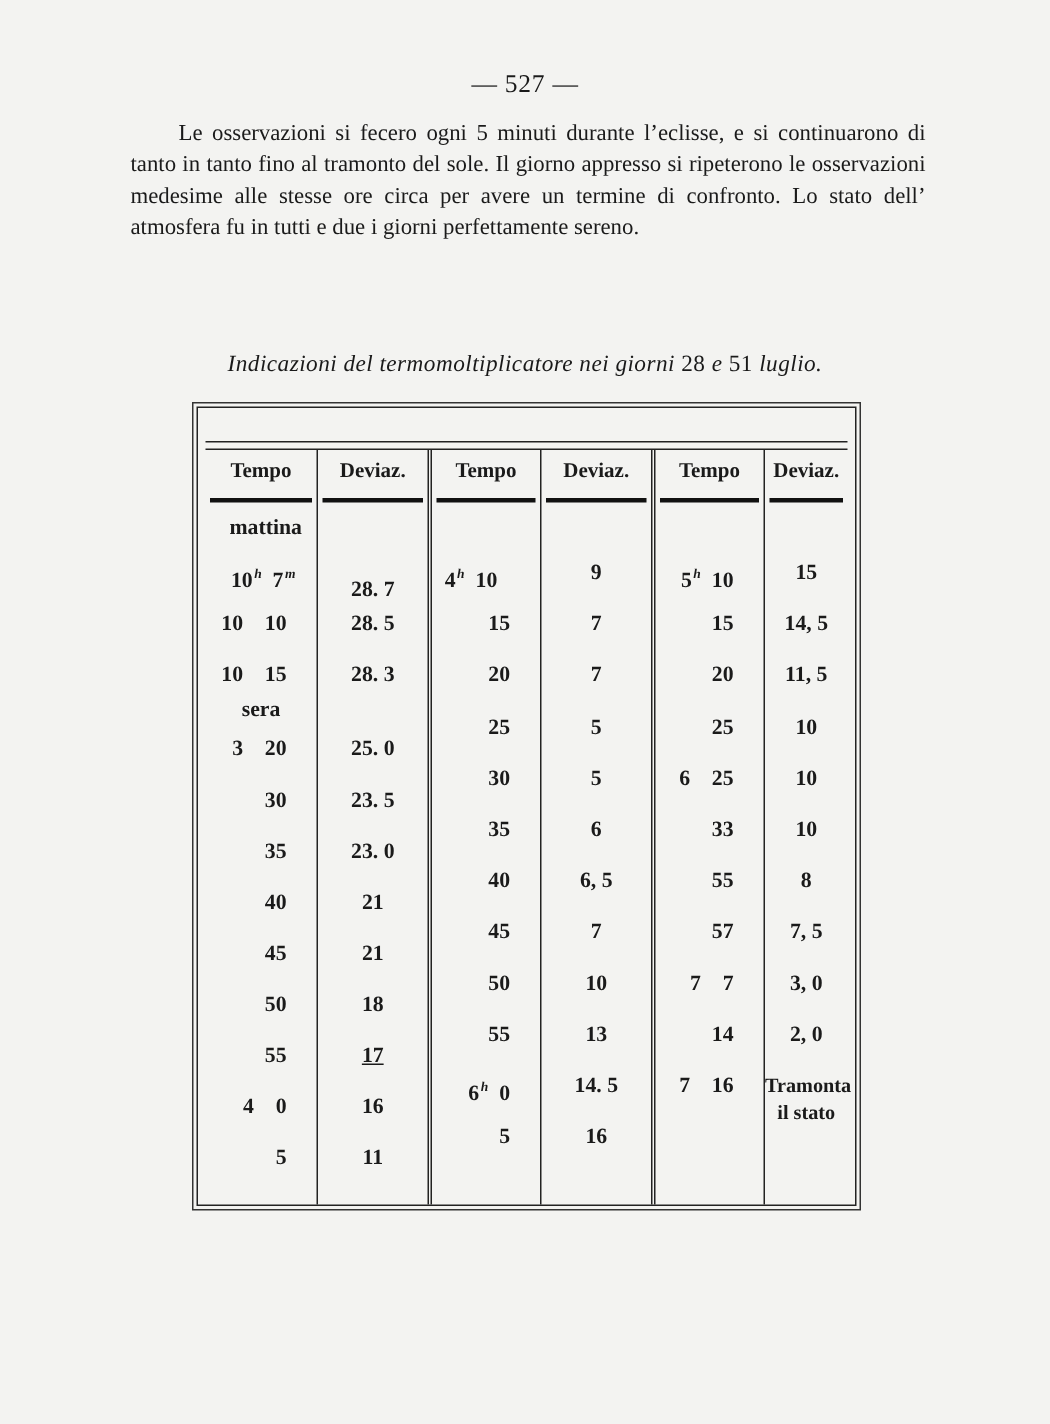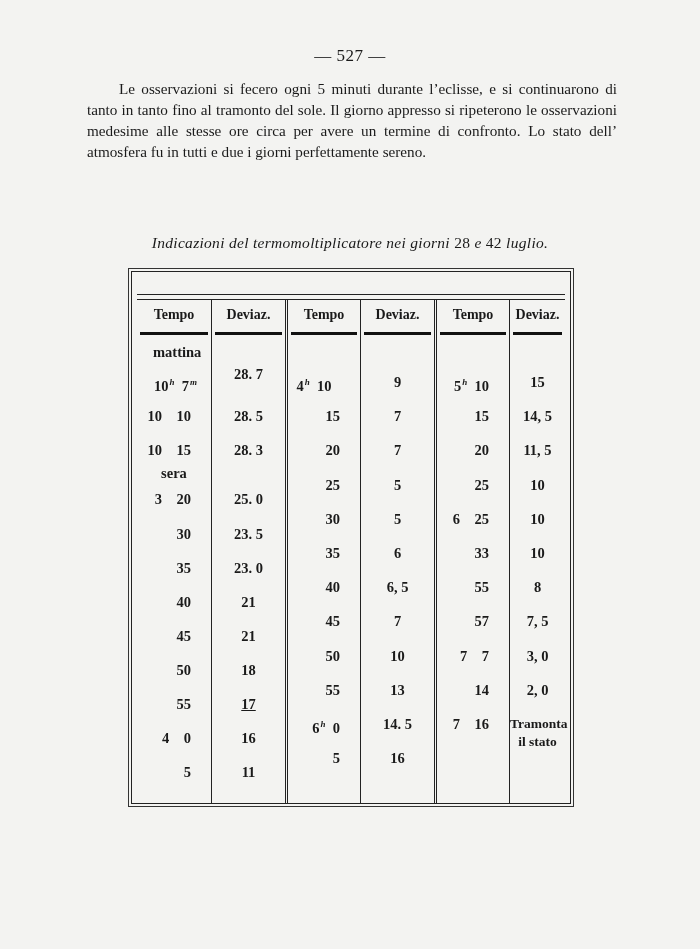--- a/index.html
+++ b/index.html
@@ -73,21 +73,21 @@
 <div class="page-number">— 527 —</div>
 
 <div class="body-text">
   <p class="indent">Le osservazioni si fecero ogni 5 minuti durante l’eclisse, e si continuarono di tanto in tanto fino al tramonto del sole. Il giorno appresso si ripeterono le osservazioni medesime alle stesse ore circa per avere un termine di confronto. Lo stato dell’ atmosfera fu in tutti e due i giorni perfettamente sereno.</p>
 </div>
 
 <div class="caption">
   <span>Indicazioni del termomoltiplicatore nei giorni</span>
   <span class="num">28</span>
   <span>e</span>
-  <span class="num">42</span>
+  <span class="num">51</span>
   <span>luglio.</span>
 </div>
 
 <div class="table-outer">
   <div class="title-rule"></div>
 
   <div class="grid" id="grid">
     <div class="col" style="width:74px">
       <div class="col-head">Tempo</div>
       <div class="cells">
@@ -103,21 +103,21 @@
           <div class="cell right" style="top: 327px;"><span>45</span></div>
           <div class="cell right" style="top: 361px;"><span>50</span></div>
           <div class="cell right" style="top: 395px;"><span>55</span></div>
           <div class="cell right" style="top: 429px;"><span>4</span> <span>0</span></div>
           <div class="cell right" style="top: 463px;"><span>5</span></div>
         </div>
     </div>
     <div class="col sep-single" style="width:74px">
       <div class="col-head">Deviaz.</div>
       <div class="cells">
-          <div class="cell" style="top: 65px;">
+          <div class="cell" style="top: 84px;">
             <div>28. 7</div>
           </div>
           <div class="cell" style="top: 107px;">
             <div>28. 5</div>
           </div>
           <div class="cell" style="top: 141px;">
             <div>28. 3</div>
           </div>
           <div class="cell" style="top: 190px;">
             <div>25. 0</div>

